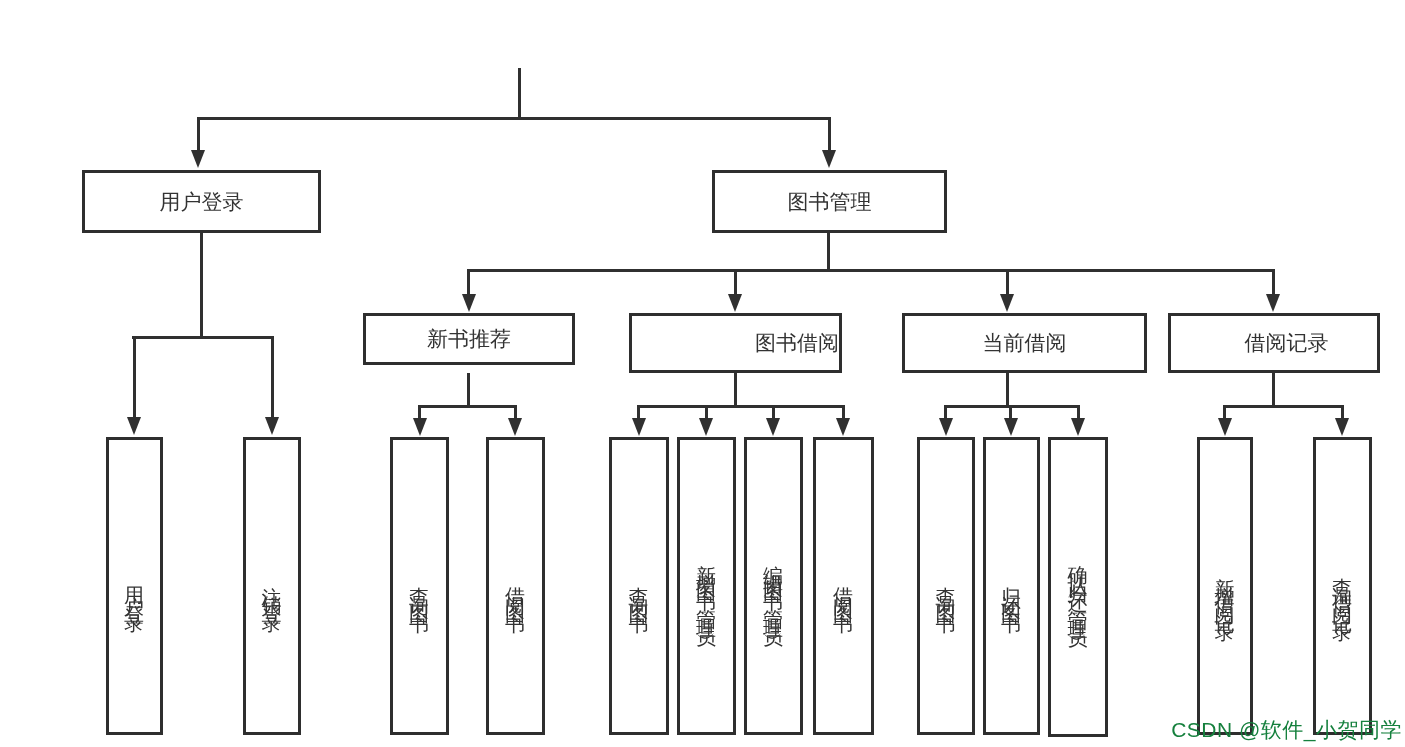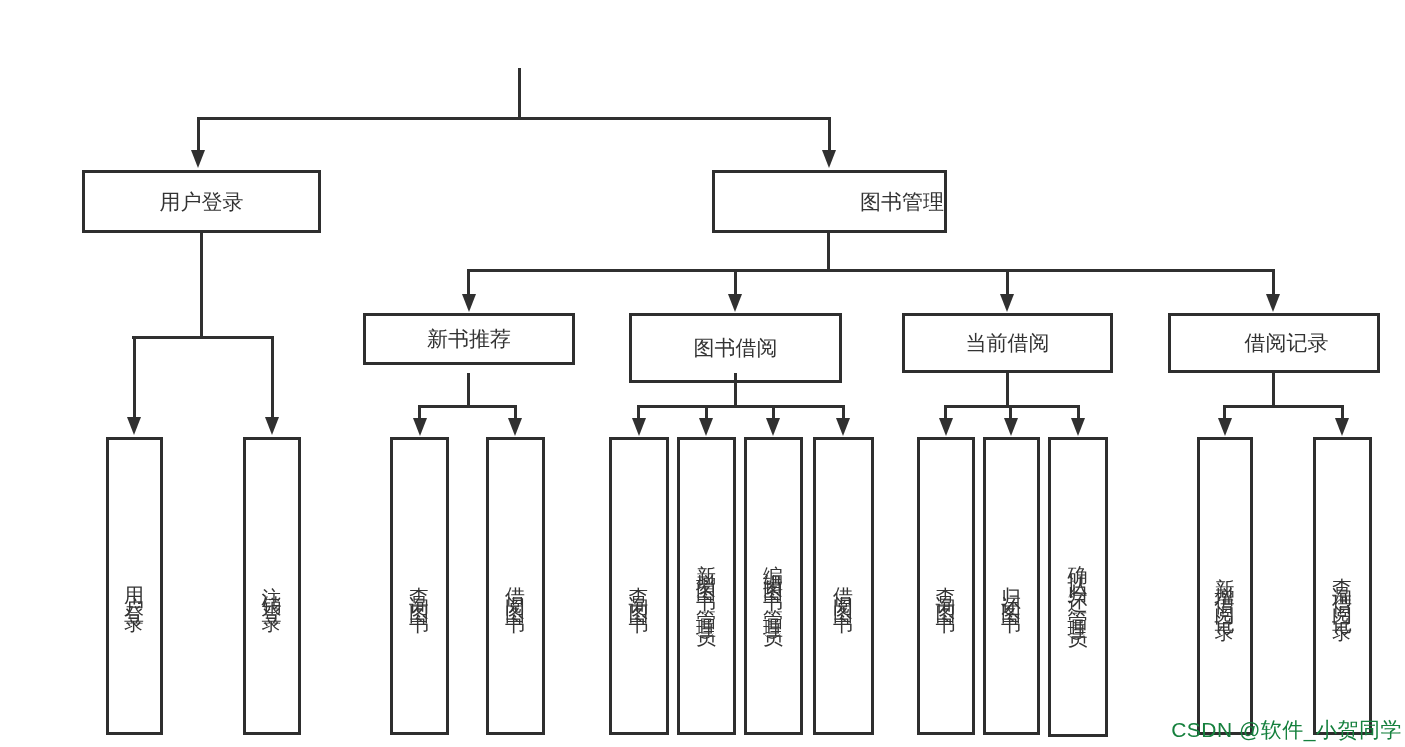--- a/index.html
+++ b/index.html
@@ -37,21 +37,21 @@
   <div class="vline" style="left:518px;top:68px;height:50px;"></div>
   <div class="hline" style="left:197px;top:117px;width:634px;"></div>
   <div class="vline" style="left:197px;top:117px;height:34px;"></div>
   <div class="arrowhead" style="left:191px;top:150px;"></div>
   <div class="vline" style="left:828px;top:117px;height:34px;"></div>
   <div class="arrowhead" style="left:822px;top:150px;"></div>
 
   <div class="box" style="left:82px;top:170px;width:239px;height:63px;">
     <span>用户登录</span>
   </div>
-  <div class="box" style="left:712px;top:170px;width:235px;height:63px;justify-content:flex-end;">
+  <div class="box" style="left:712px;top:170px;width:235px;height:63px;">
     <span>图书管理</span>
   </div>
 
   <div class="vline" style="left:200px;top:233px;height:104px;"></div>
   <div class="hline" style="left:132px;top:336px;width:141px;"></div>
   <div class="vline" style="left:133px;top:336px;height:82px;"></div>
   <div class="arrowhead" style="left:127px;top:417px;"></div>
   <div class="vline" style="left:271px;top:336px;height:82px;"></div>
   <div class="arrowhead" style="left:265px;top:417px;"></div>
 
@@ -62,24 +62,24 @@
   <div class="vline" style="left:734px;top:269px;height:26px;"></div>
   <div class="arrowhead" style="left:728px;top:294px;"></div>
   <div class="vline" style="left:1006px;top:269px;height:26px;"></div>
   <div class="arrowhead" style="left:1000px;top:294px;"></div>
   <div class="vline" style="left:1272px;top:269px;height:26px;"></div>
   <div class="arrowhead" style="left:1266px;top:294px;"></div>
 
   <div class="box" style="left:363px;top:313px;width:212px;height:52px;">
     <span>新书推荐</span>
   </div>
-  <div class="box" style="left:629px;top:313px;width:213px;height:70px;">
+  <div class="box" style="left:629px;top:313px;width:213px;height:60px;justify-content:flex-end;">
     <span>图书借阅</span>
   </div>
-  <div class="box" style="left:902px;top:313px;width:211px;height:60px;">
+  <div class="box" style="left:902px;top:313px;width:245px;height:60px;">
     <span>当前借阅</span>
   </div>
   <div class="box" style="left:1168px;top:313px;width:212px;height:60px;padding-left:25px;">
     <span>借阅记录</span>
   </div>
 
   <div class="vline" style="left:467px;top:373px;height:34px;"></div>
   <div class="hline" style="left:418px;top:405px;width:99px;"></div>
   <div class="vline" style="left:418px;top:405px;height:14px;"></div>
   <div class="arrowhead" style="left:413px;top:418px;"></div>

